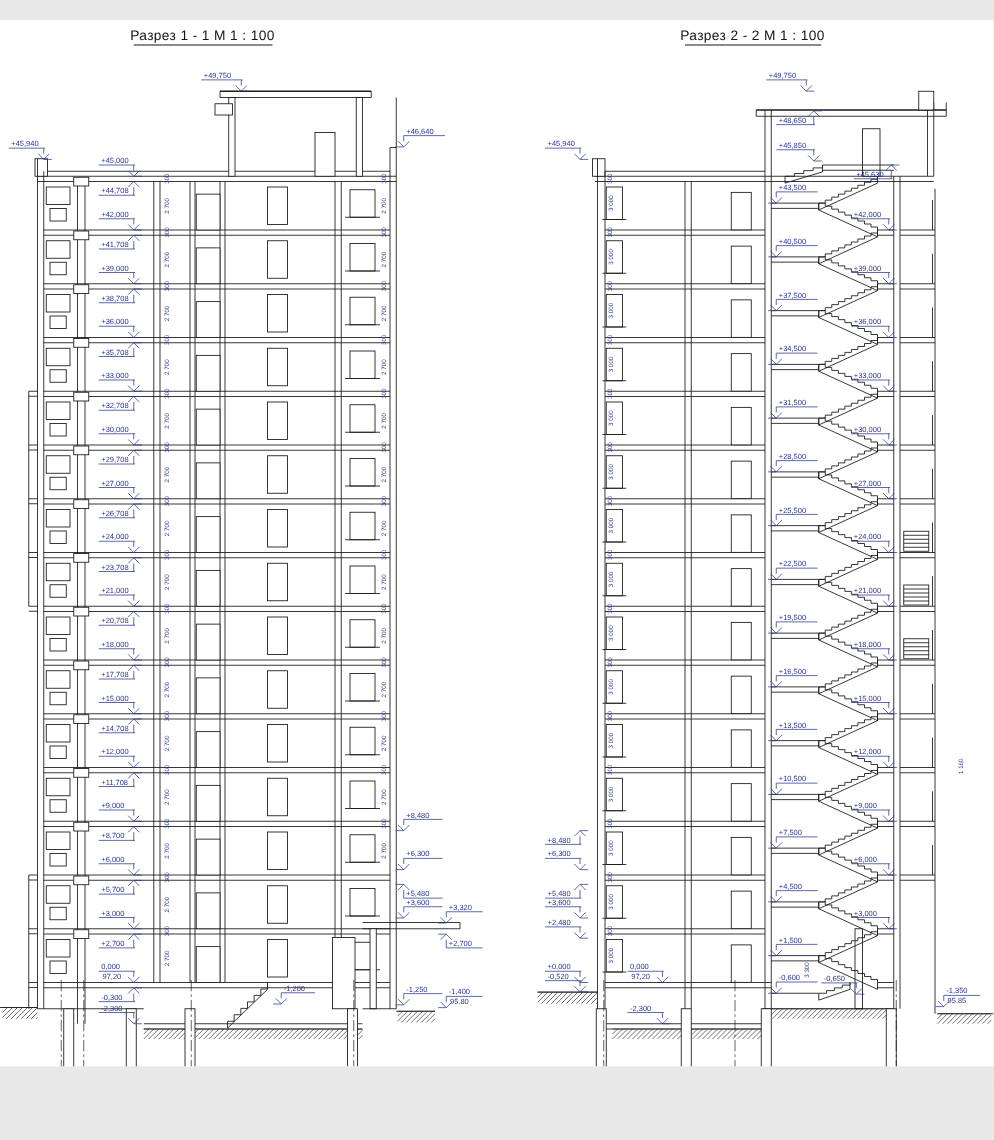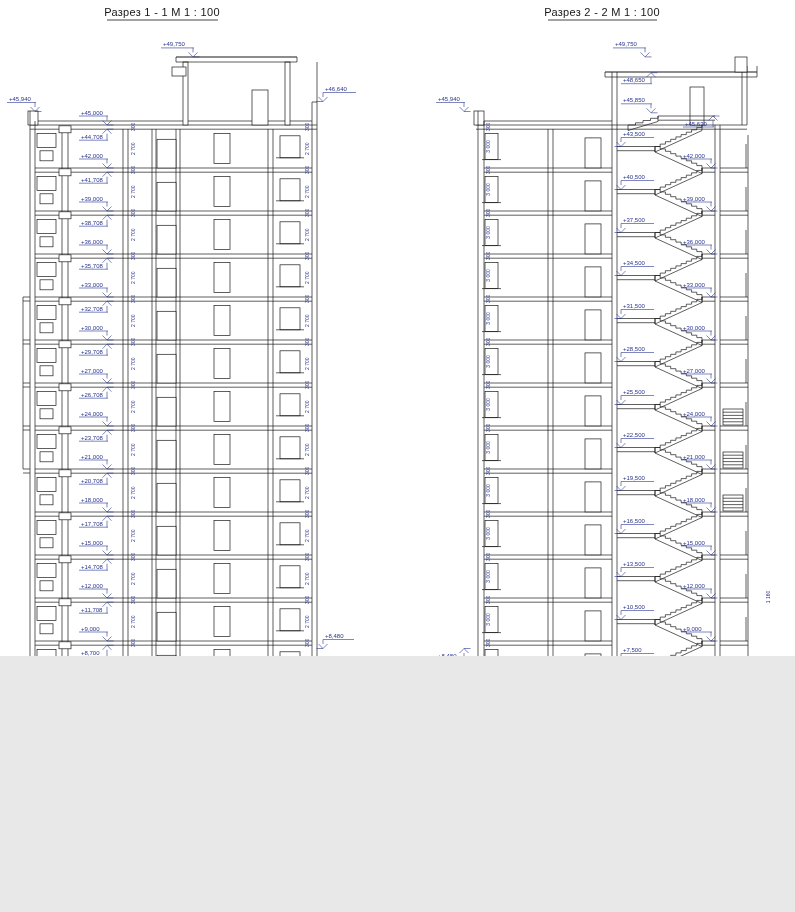--- a/index.html
+++ b/index.html
@@ -1,16 +1,16 @@
 <!DOCTYPE html>
 <html style="--bg: #ffffff; --lc: #1b1b1b; --ac: #2a3590;"><head>
 <meta charset="utf-8">
 <style>
   html,body{margin:0;padding:0;background:#e8e8e8}
-  .sheet{width:795px;height:656px;background:var(--bg,#fff);position:relative;margin:0 auto;overflow:hidden}
+  .sheet{width:795px;height:837px;background:var(--bg,#fff);position:relative;margin:16px auto;overflow:hidden}
   svg{display:block}
   .ln{stroke:var(--lc);stroke-width:.7;fill:none}
   .th{stroke:var(--lc);stroke-width:1.15;fill:none}
   .wr{fill:#fff;stroke:var(--lc);stroke-width:.7}
   .mls{stroke:var(--ac);stroke-width:.6;fill:none}
   .dd{stroke:var(--lc);stroke-width:.55;stroke-dasharray:9 2.5 2 2.5;fill:none}
   .hl{stroke:var(--lc);stroke-width:.5;fill:none}
   text{font-family:"Liberation Sans",sans-serif}
   .ann{font-size:6px;fill:var(--ac)}
   .dim{font-size:5.5px;fill:var(--ac)}

